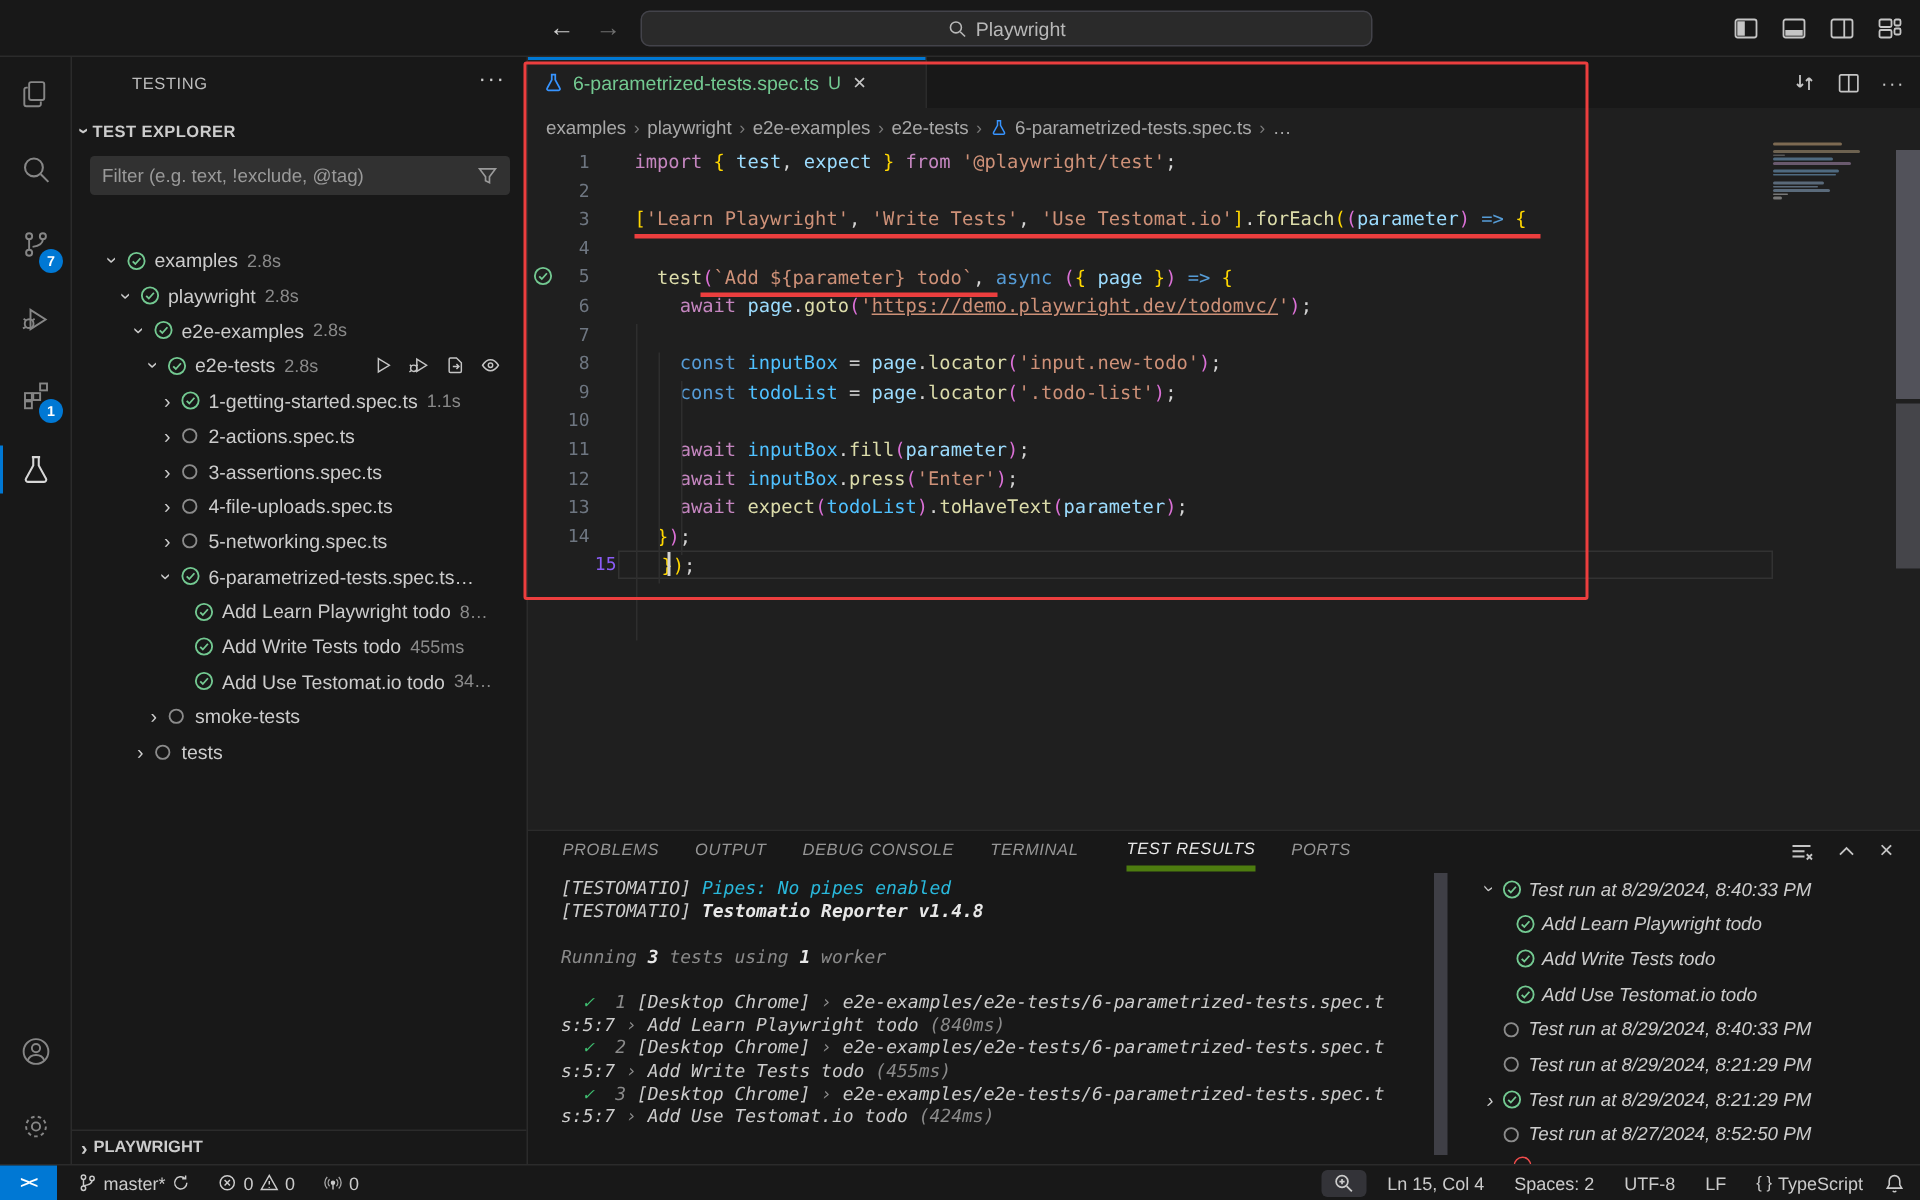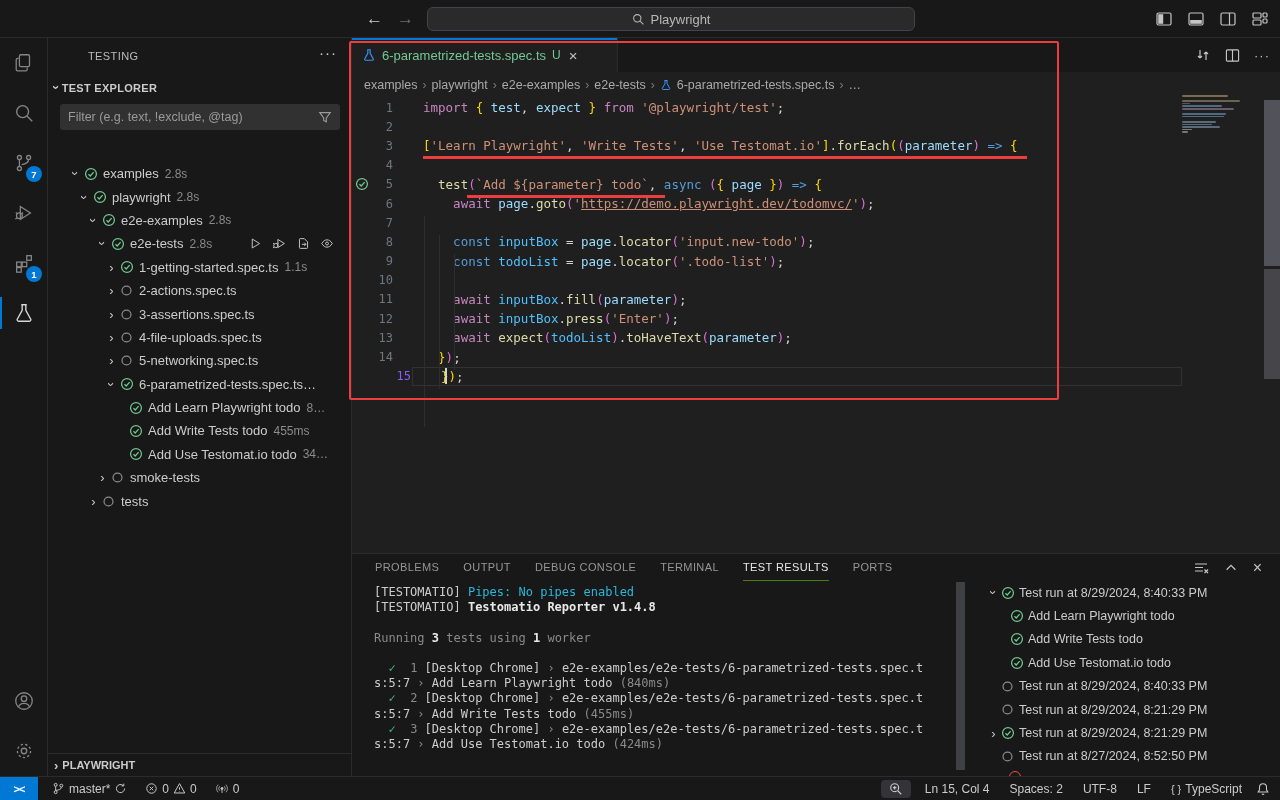--- a/index.html
+++ b/index.html
@@ -85,25 +85,25 @@
   .ed-scroll1 { position:absolute; left:912px; top:62px; width:16px; height:166px; background:#52525a; }
   .ed-scroll2 { position:absolute; left:912px; top:231px; width:16px; height:110px; background:#45454a; }
 
   
   .anno-rect { position:absolute; left:349px; top:41px; width:710px; height:359px; border:2.5px solid #ec3e3e;
                border-radius:2px; pointer-events:none; z-index:50; }
   .anno-u1 { position:absolute; left:423px; top:156px; width:604px; height:2.5px; background:#ec3e3e; z-index:50; }
   .anno-u2 { position:absolute; left:467px; top:195px; width:198px; height:2.5px; background:#ec3e3e; z-index:50; }
 
   
-  .panel { left:352px; top:553px; width:928px; height:223px; background:#181818; border-top:1px solid #2b2b2b; }
+  .panel { left:352px; top:553px; width:928px; height:223px; background:#181818; border-top:1px solid #2b2b2b;font-style:italic; }
   .panel-tabs { position:absolute; left:23px; top:0; height:27px; display:flex; gap:24px; align-items:center; }
   .ptab { font-size:11px; letter-spacing:.4px; color:#969696; height:27px; display:flex; align-items:center;
           border-bottom:1px solid transparent; }
-  .ptab.active { color:#e7e7e7; border-bottom:1px solid #4d7c0f; }
+  .ptab.active { color:#e7e7e7; border-bottom:4px solid #4d7c0f;margin-left:8px; }
   .panel-actions { position:absolute; right:18px; top:0; height:27px; display:flex; gap:15px; align-items:center; color:#c5c5c5; }
   .term { position:absolute; left:22px; top:31px; width:600px; font-family:"DejaVu Sans Mono","Liberation Mono",monospace;
           font-size:12px; line-height:15.2px; white-space:pre; }
   .t-w{color:#cccccc} .t-wb{color:#e8e8e8; font-weight:bold} .t-gray{color:#8a8a8a}
   .t-cyan{color:#29b8db} .t-green{color:#3fbf71}
   .panel-scroll { position:absolute; left:604px; top:28px; width:9px; height:188px; background:#3f3f46; }
   .runs { position:absolute; left:633px; top:27px; width:295px; height:196px; overflow:hidden; }
   .rrow { height:23.4px; display:flex; align-items:center; }
   .rrow .chev { width:15px; flex:none; display:flex; justify-content:center; padding-left:2px; }
   .rrow .ticon { width:15px; flex:none; display:flex; justify-content:center; margin-right:4px; }

